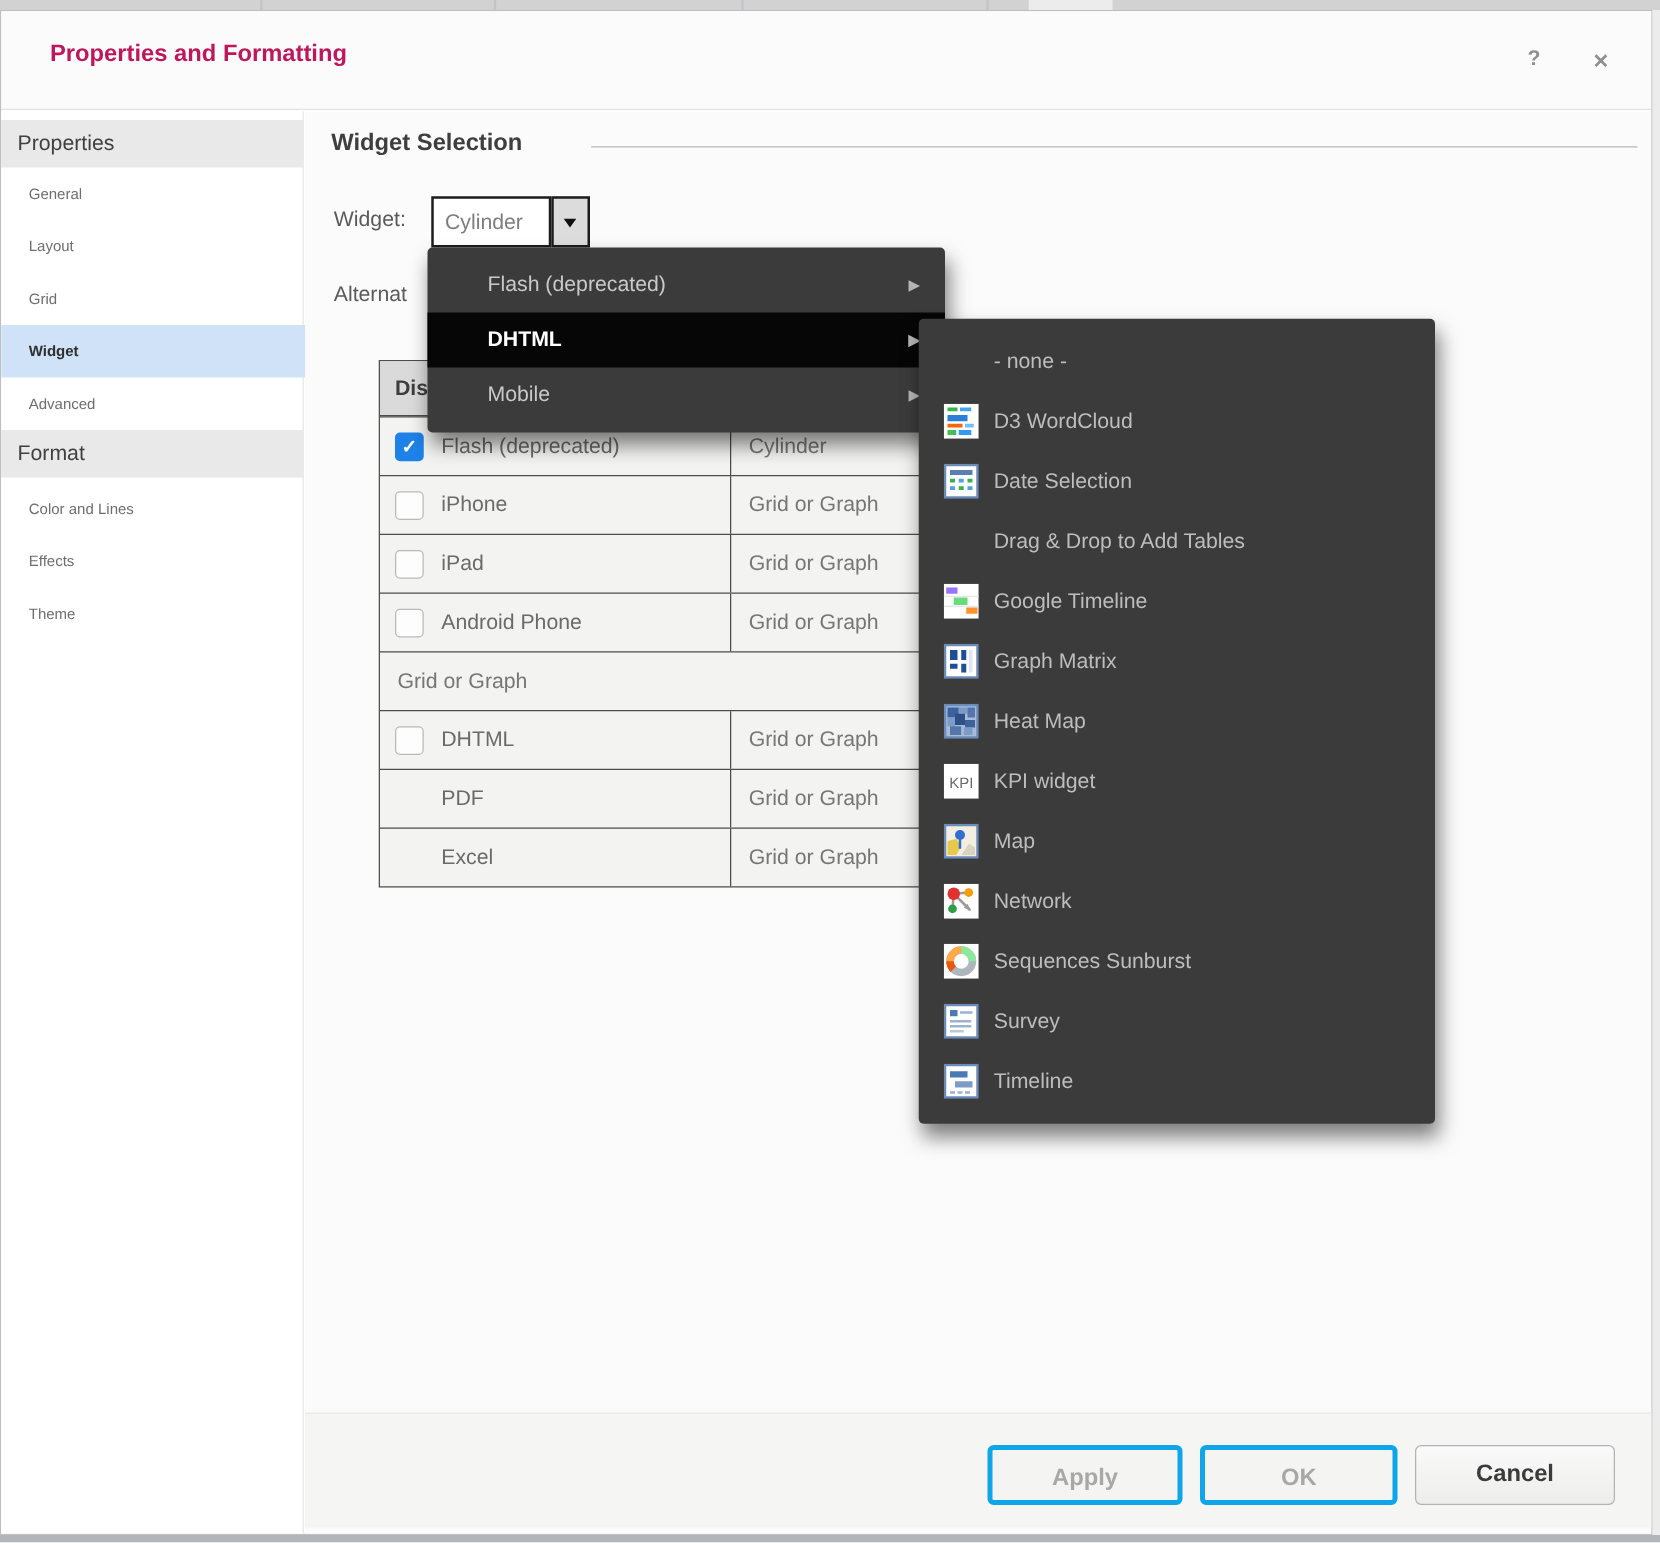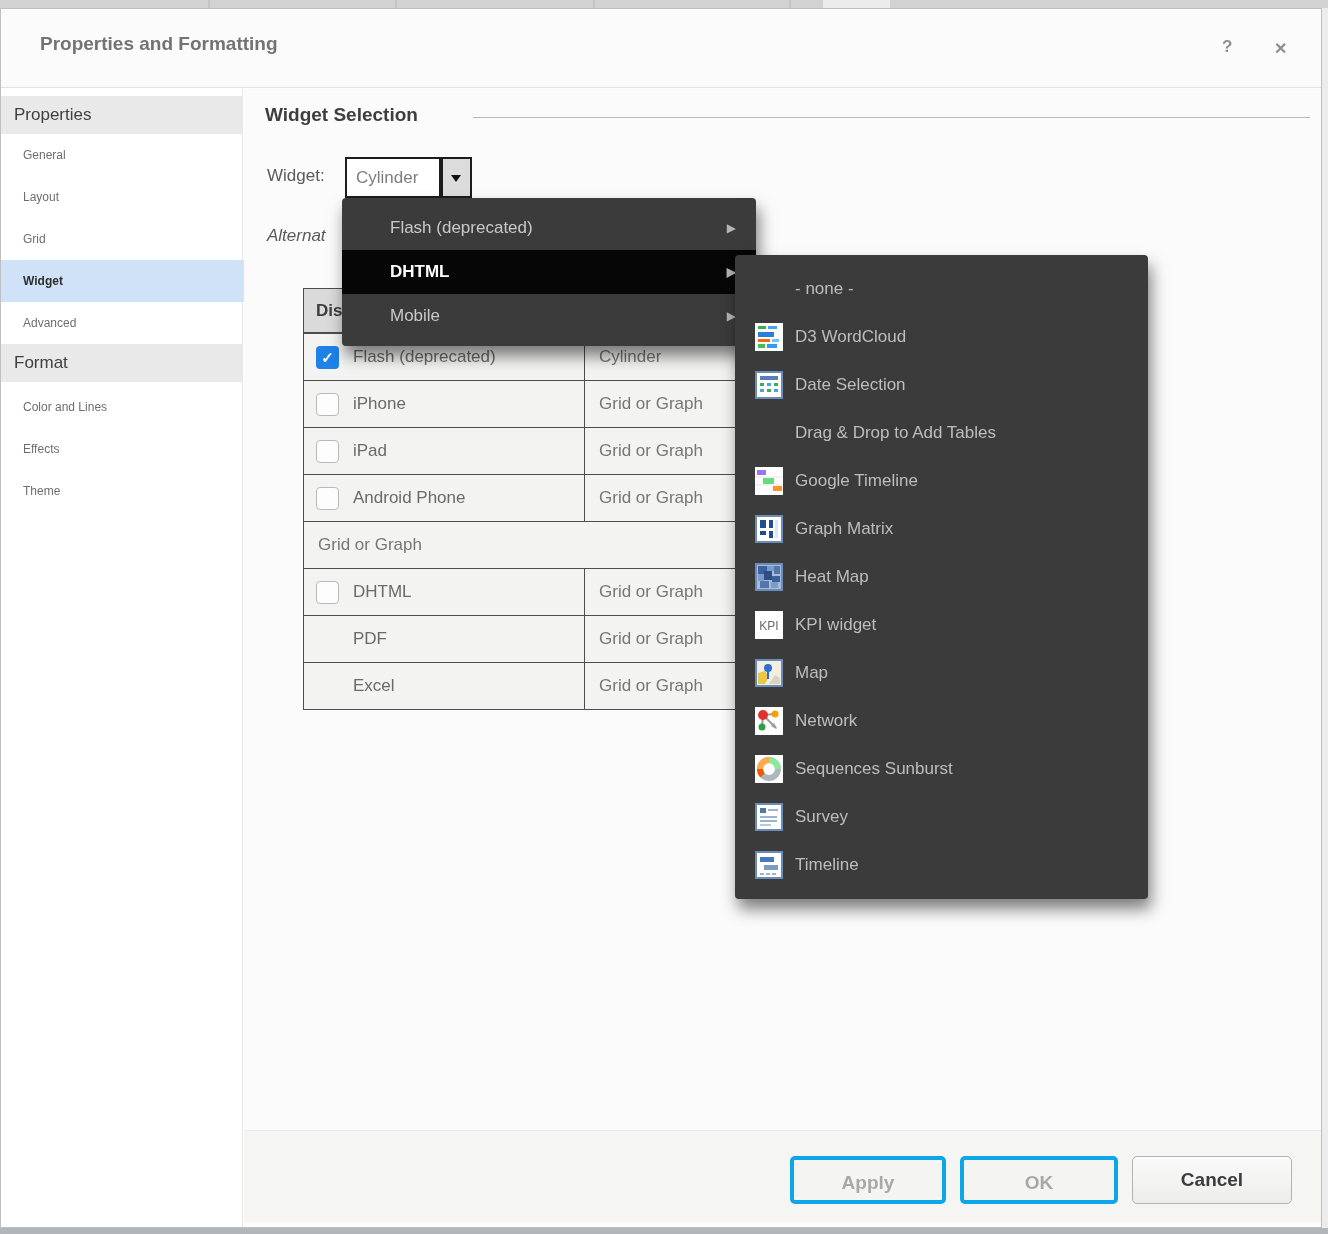--- a/index.html
+++ b/index.html
@@ -15,21 +15,21 @@
   .strip-div { top:0; width:2px; height:8px; background:#c0c6c9; }
   .strip-light { top:0; height:8px; background:#ececec; }
   #right-gap { left:1322px; top:8px; width:6px; height:1220px; background:#ececec; }
   #bottom-strip { left:0; top:1228px; width:1328px; height:6px; background:#b1b6ba; }
 
   
   #dialog { left:0; top:8px; width:1322px; height:1220px; background:#ffffff; border:1px solid #bfbfbf; }
 
   
   #title-bar { left:1px; top:9px; width:1320px; height:79px; background:#fbfbfb; border-bottom:1px solid #e2e2e2; }
-  #dialog-title { left:40px; top:33px; font-size:19px; font-weight:bold; color:#737373; }
+  #dialog-title { left:40px; top:33px; font-size:19px; font-weight:bold; color:#be185d; }
   #help-btn { left:1222px; top:37px; font-size:17px; font-weight:bold; color:#8f8f8f; cursor:default; }
   #close-btn { left:1274px; top:39px; font-size:16px; font-weight:bold; color:#8f8f8f; cursor:default; }
 
   
   #sidebar { left:1px; top:89px; width:242px; height:1138px; background:#ffffff; border-right:1px solid #e6e6e6; }
   .side-band { position:absolute; left:0; width:242px; height:38px; background:#e9e9e9;
                font-size:17px; color:#404040; line-height:38px; padding-left:13px; }
   .side-item { position:absolute; left:0; width:244px; height:42px; font-size:12px; color:#6e6e6e;
                line-height:42px; padding-left:22px; cursor:pointer; }
   .side-item.selected { background:#cfe2f7; color:#2f2f2f; font-weight:bold; }
@@ -38,21 +38,21 @@
   #main-bg { left:244px; top:89px; width:1077px; height:1138px; background:#fbfbfb; }
   #section-title { left:265px; top:104px; font-size:19px; font-weight:bold; color:#3e3e3e; }
   #section-rule { left:473px; top:117px; width:837px; height:1px; background:#b8b8b8; }
   #widget-label { left:267px; top:166px; font-size:17px; color:#5a5a5a; }
   #widget-select { left:345px; top:157px; width:96px; height:41px; background:#ffffff;
                    border:2px solid #1c1c1c; font-size:17px; color:#7d7d7d; line-height:37px; padding-left:9px; z-index:5; }
   #widget-select-arrow { left:441px; top:157px; width:31px; height:41px; background:#dcdcdc;
                    border:2px solid #1c1c1c; z-index:5; cursor:pointer; }
   #widget-select-arrow .tri { position:absolute; left:8px; top:16px; width:0; height:0;
                    border-left:5px solid transparent; border-right:5px solid transparent; border-top:7px solid #111; }
-  #alt-label { left:267px; top:226px; font-size:17px; color:#5a5a5a; z-index:1; white-space:nowrap;font-style:italic; }
+  #alt-label { left:267px; top:226px; font-size:17px; color:#5a5a5a; z-index:1; white-space:nowrap; }
 
   
   #display-table { left:271px; top:288px; width:464px; z-index:2; border:1px solid #4d4d4d; background:#f3f3f1;margin-left:32px; }
   #display-table .t-header { height:44px; background:#dadada; border-bottom:1px solid #4d4d4d; display:flex; }
   #display-table .t-header .c1 { width:281px; border-right:1px solid #4d4d4d; font-size:17px; font-weight:bold;
                    color:#3d3d3d; line-height:44px; padding-left:12px; }
   #display-table .t-header .c2 { flex:1; }
   .t-row { height:47px; display:flex; border-top:1px solid #4d4d4d; }
   .t-row:first-of-type { border-top:none; }
   .t-row .c1 { width:281px; border-right:1px solid #4d4d4d; display:flex; align-items:center; padding-left:12px; }

